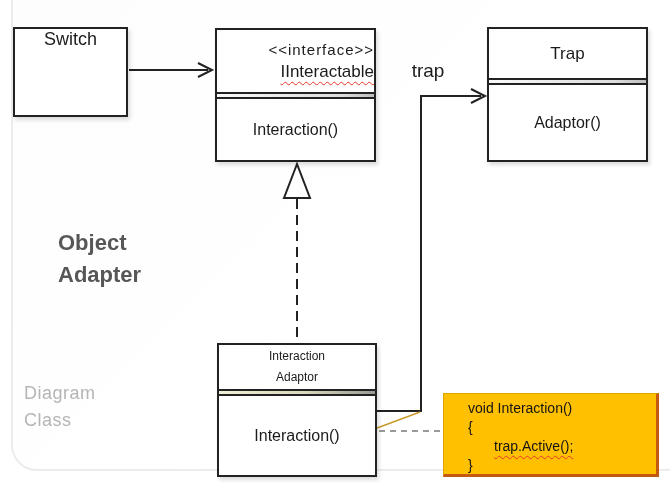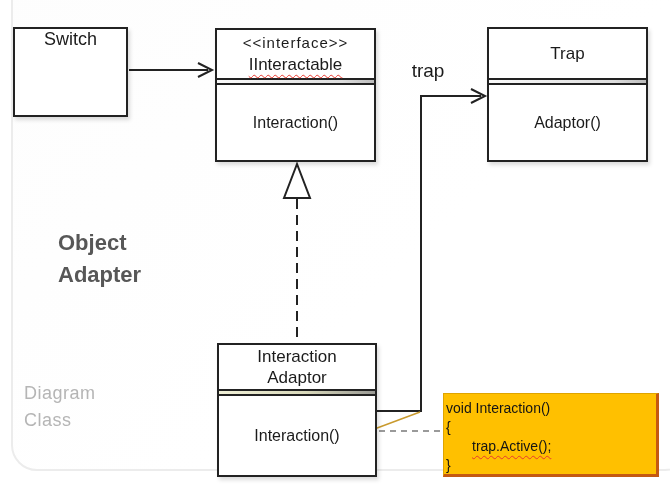--- a/index.html
+++ b/index.html
@@ -72,21 +72,21 @@
     flex: 1;
     display: flex;
     align-items: center;
     justify-content: center;
     border-top: 2px solid var(--line);
     font-size: 16px;
     text-align: center;
   }
   .stereotype { font-size: 15px; letter-spacing: 1px; }
   .cls-name   { font-size: 17px; }
-  .title-2l   { font-size: 17px; line-height: 21px; text-align: center; }
+  .title-2l   { font-size: 12px; line-height: 21px; text-align: center; }
 
   .spell {
     text-decoration-line: underline;
     text-decoration-style: wavy;
     text-decoration-color: var(--spell_red);
     text-decoration-thickness: 1px;
     text-underline-offset: 4px;
   }
 
   .watermark {
@@ -123,21 +123,21 @@
     position: absolute;
     left: 443px;
     top: 393px;
     width: 216px;
     height: 84px;
     background: var(--note_fill);
     border-top: 1px solid var(--note_border_light);
     border-left: 1px solid var(--note_border_light);
     border-right: 3px solid var(--note_border_dark);
     border-bottom: 3px solid var(--note_border_dark);
-    padding: 5px 0 0 2px;
+    padding: 5px 0 0 24px;
     font-size: 14px;
     line-height: 19px;
     color: #141414;
   }
   .note .indent { padding-left: 26px; }
 </style>
 </head>
 <body>
 
 <div class="canvas">
@@ -157,21 +157,21 @@
 
     <line class="ln-orange" x1="353" y1="437" x2="420" y2="412"></line>
     <line class="ln-gray" x1="379" y1="431" x2="442" y2="431"></line>
   </svg>
 
   <div class="uml-box single" style="left:13px; top:27px; width:115px; height:90px;">
     <div>Switch</div>
   </div>
 
   <div class="uml-box" style="left:215px; top:28px; width:161px; height:134px;">
-    <div class="compartment title" style="height:50px;">
+    <div class="compartment title" style="height:64px;align-items:flex-end;">
       <div class="stereotype">&lt;&lt;interface&gt;&gt;</div>
       <div class="cls-name spell">IInteractable</div>
     </div>
     <div class="gap gap-gray"></div>
     <div class="compartment method">
       <div>Interaction()</div>
     </div>
   </div>
 
   <div class="uml-box" style="left:487px; top:27px; width:161px; height:135px;">

